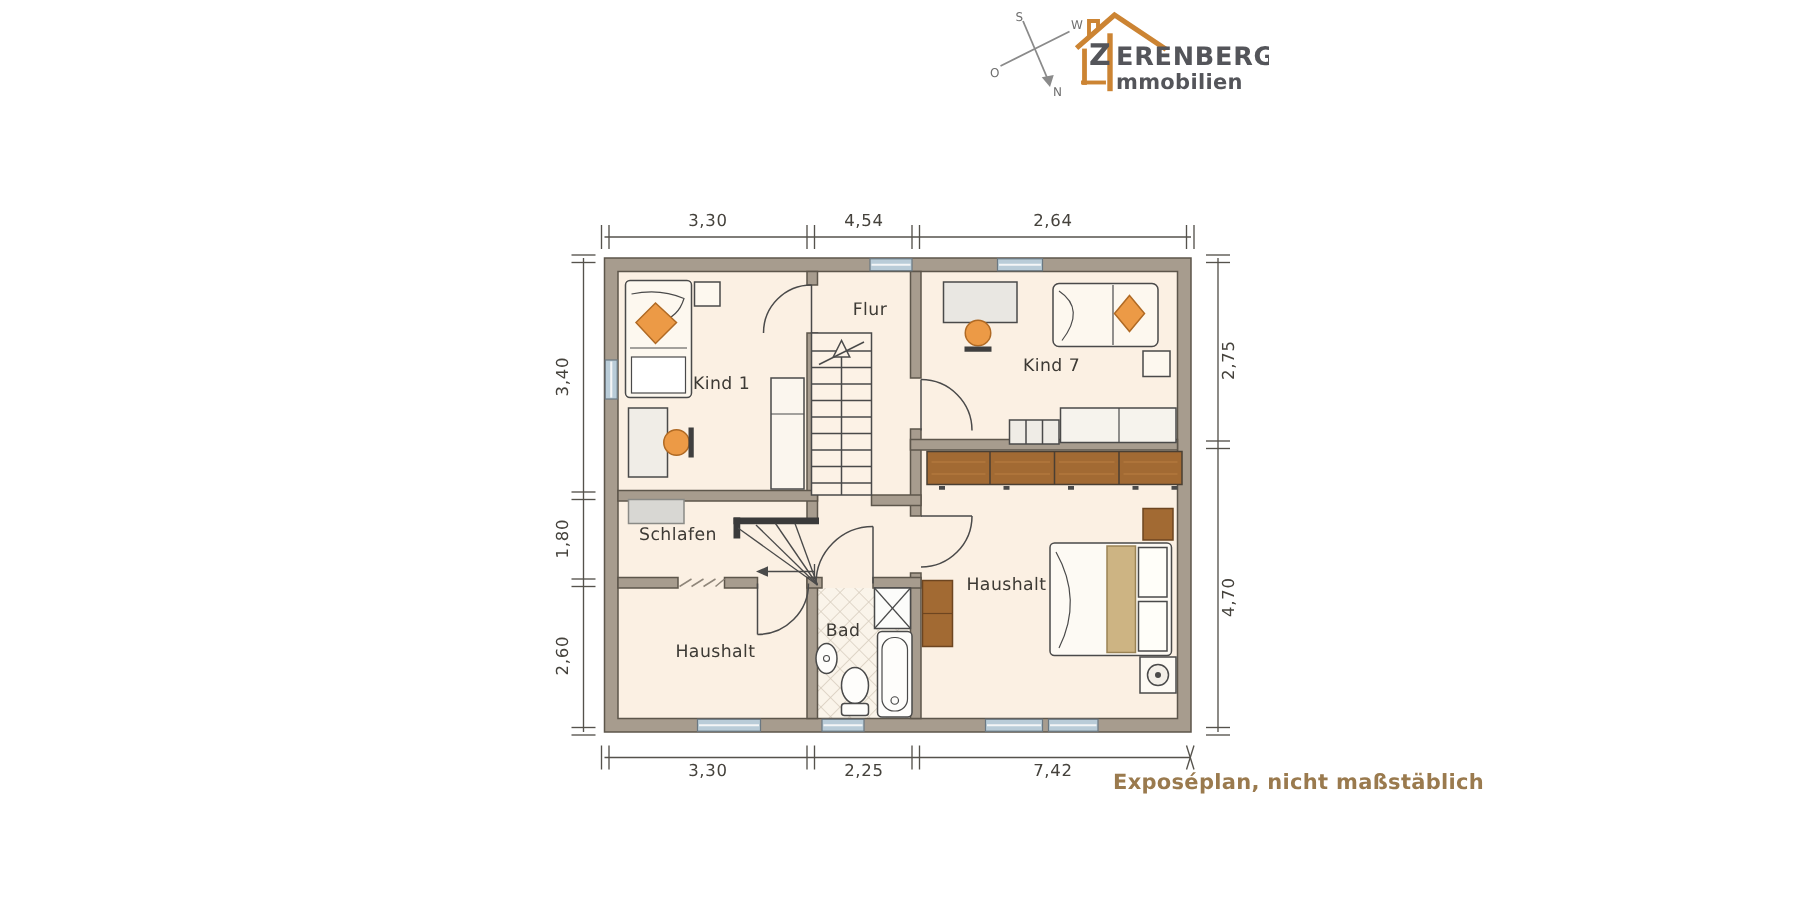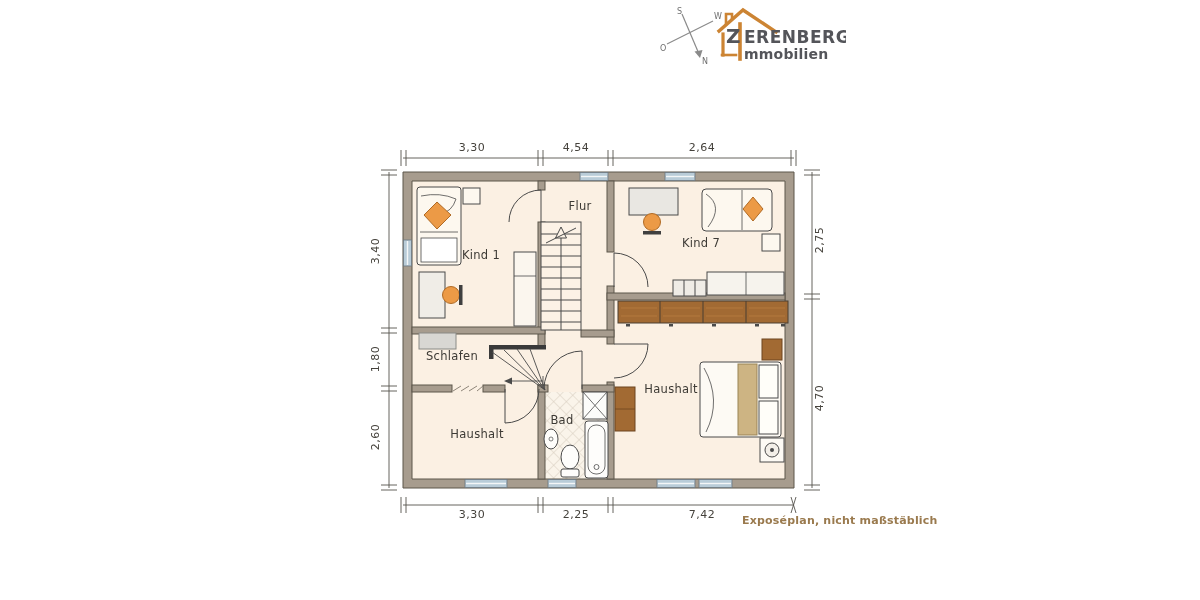--- a/index.html
+++ b/index.html
@@ -4,21 +4,21 @@
 <style>
   html,body{margin:0;padding:0;}
   body{width:1200px;height:600px;position:relative;background:#ffffff;
        font-family:"DejaVu Sans", sans-serif;overflow:hidden;}
   .abs{position:absolute;}
   .lbl{position:absolute;transform:translate(-50%,-50%);font-size:11.5px;
        color:#3d3a35;white-space:nowrap;letter-spacing:.3px;}
   .dim{position:absolute;transform:translate(-50%,-50%);font-size:11px;
        color:#45423c;white-space:nowrap;letter-spacing:.5px;}
   .dim.rot{transform:translate(-50%,-50%) rotate(-90deg);}
-  .footnote{position:absolute;font-size:11px;font-weight:bold;color:#9a7a4e;
+  .footnote{position:absolute;font-size:14px;font-weight:bold;color:#9a7a4e;
        white-space:nowrap;letter-spacing:.2px;}
   svg{position:absolute;left:0;top:0;}
   text{font-family:"DejaVu Sans", sans-serif;}
 </style>
 </head>
 <body>
 
 <svg class="abs" style="left:660px;top:4px" width="62" height="62" viewBox="0 0 62 62">
   <g stroke="#8a8a8a" stroke-width="1.2" fill="none">
     <line x1="22" y1="10" x2="39" y2="50"></line>

